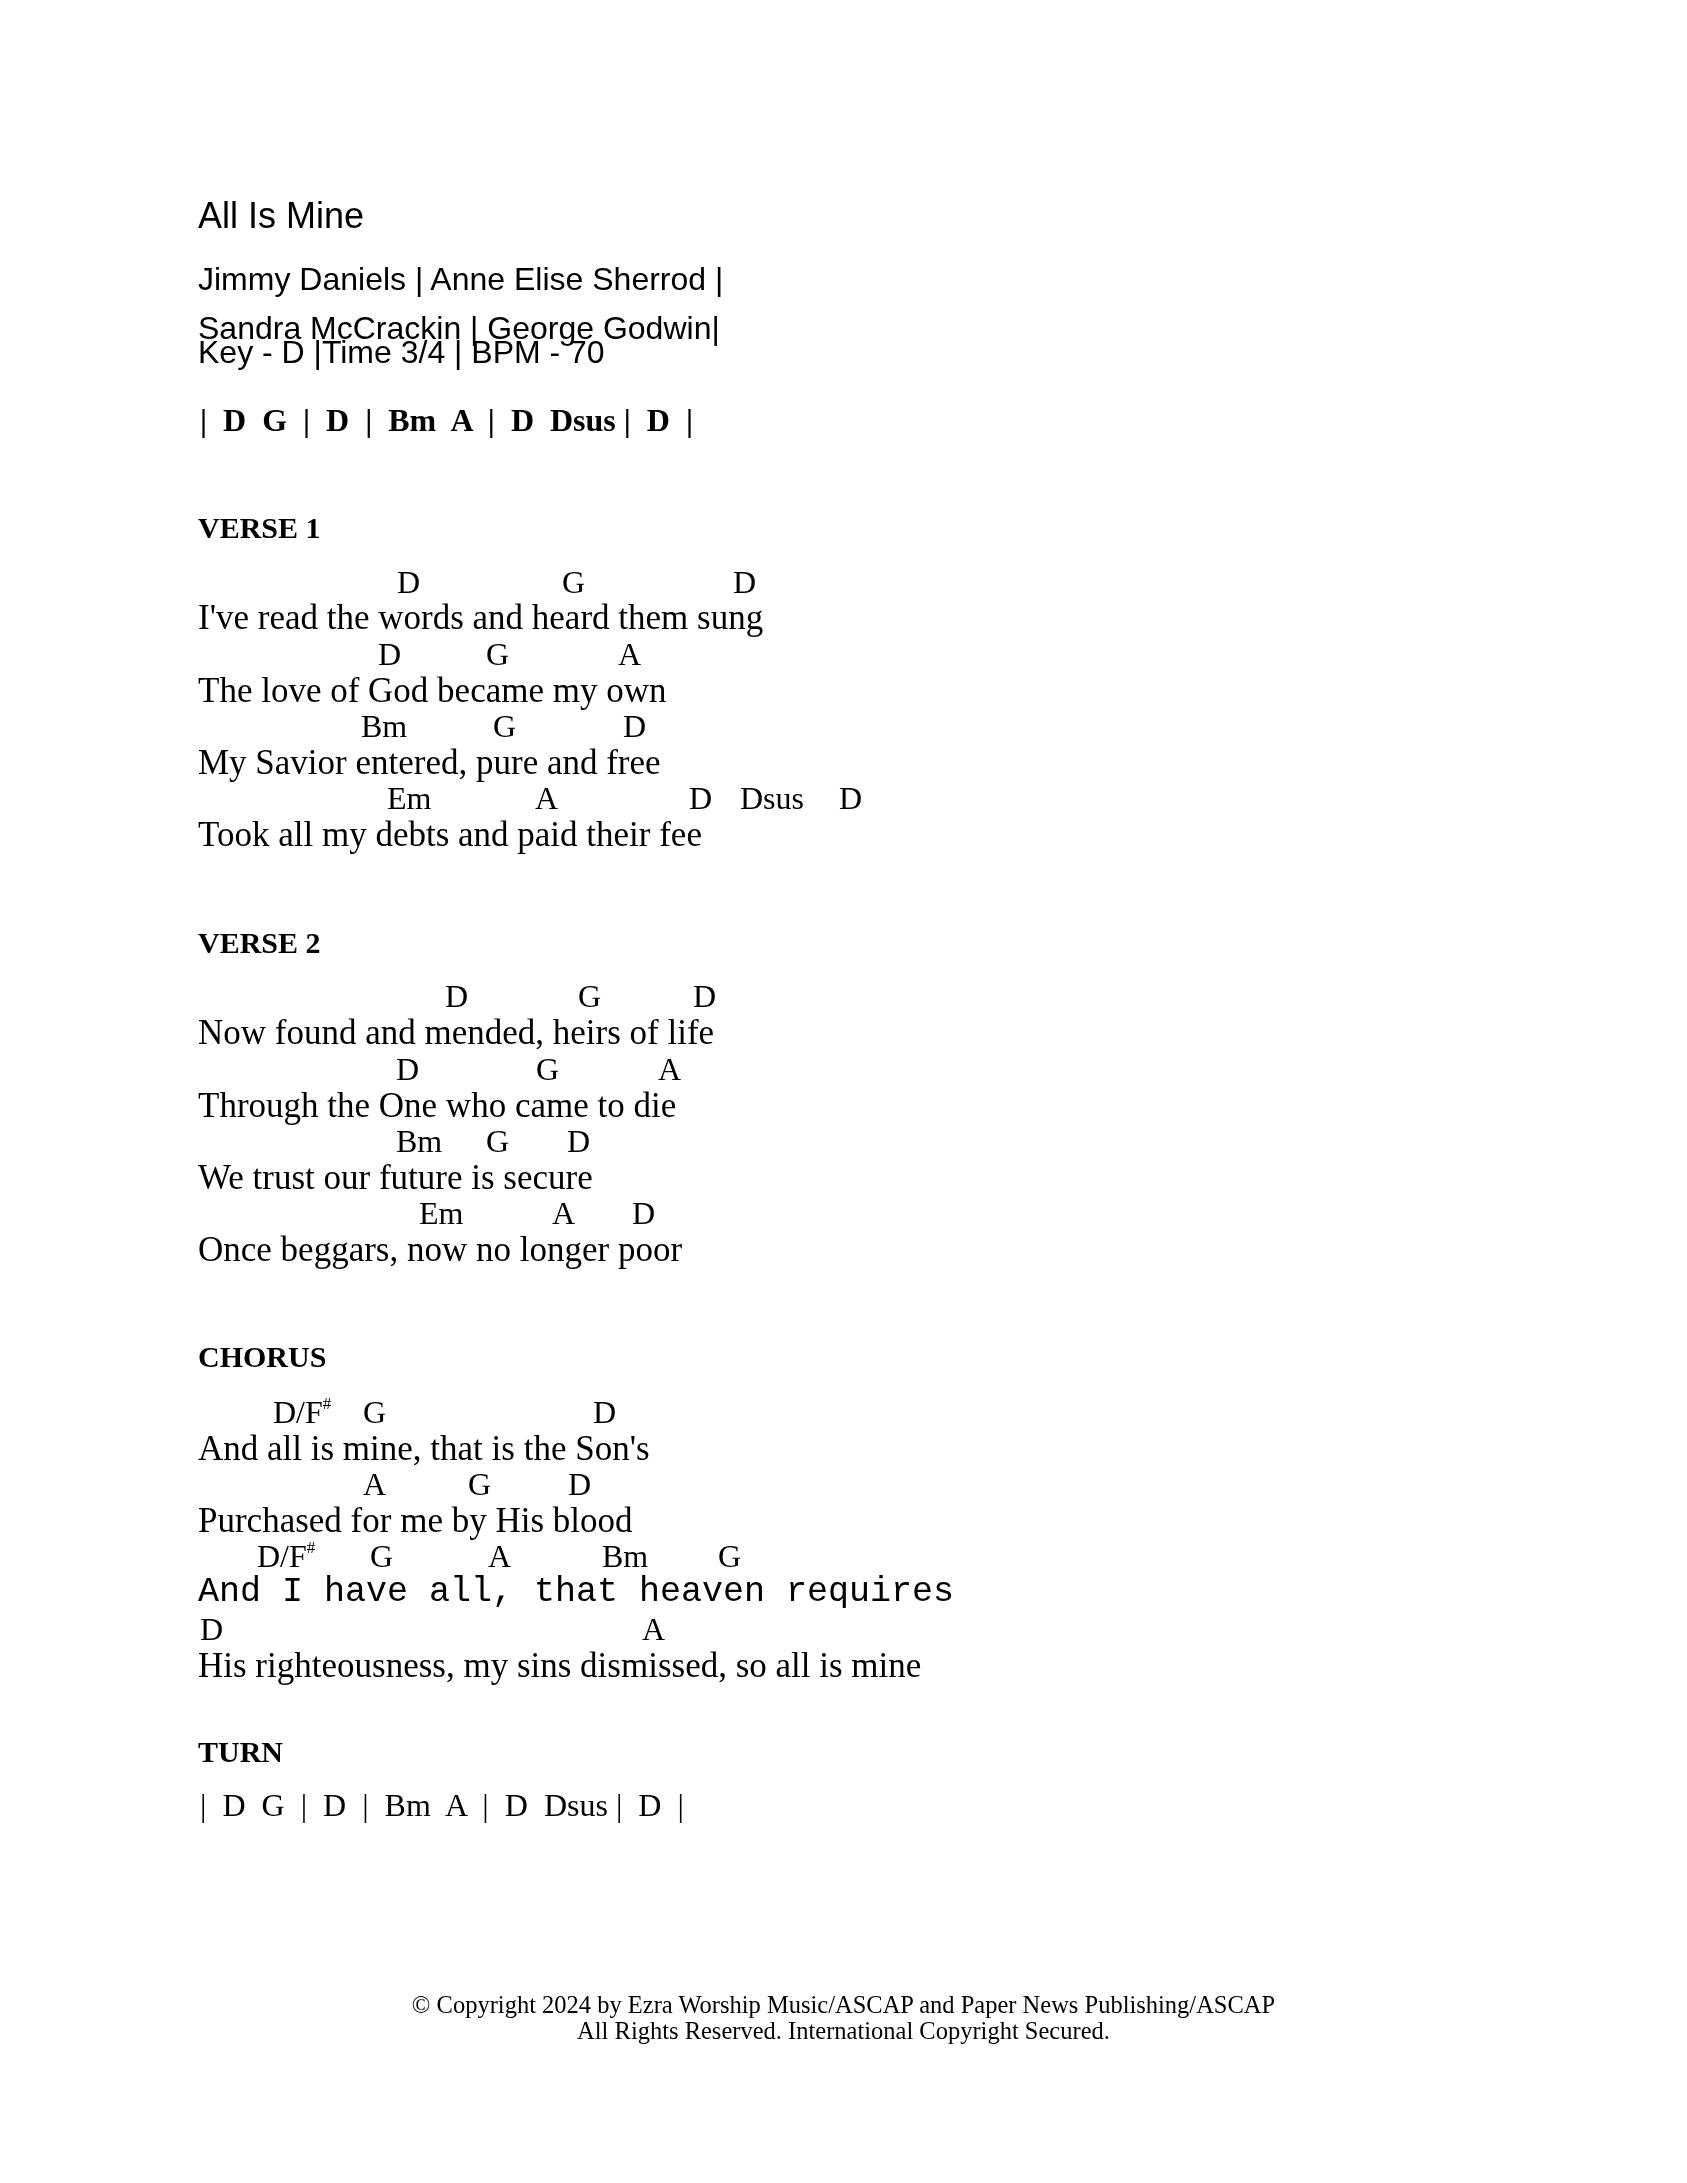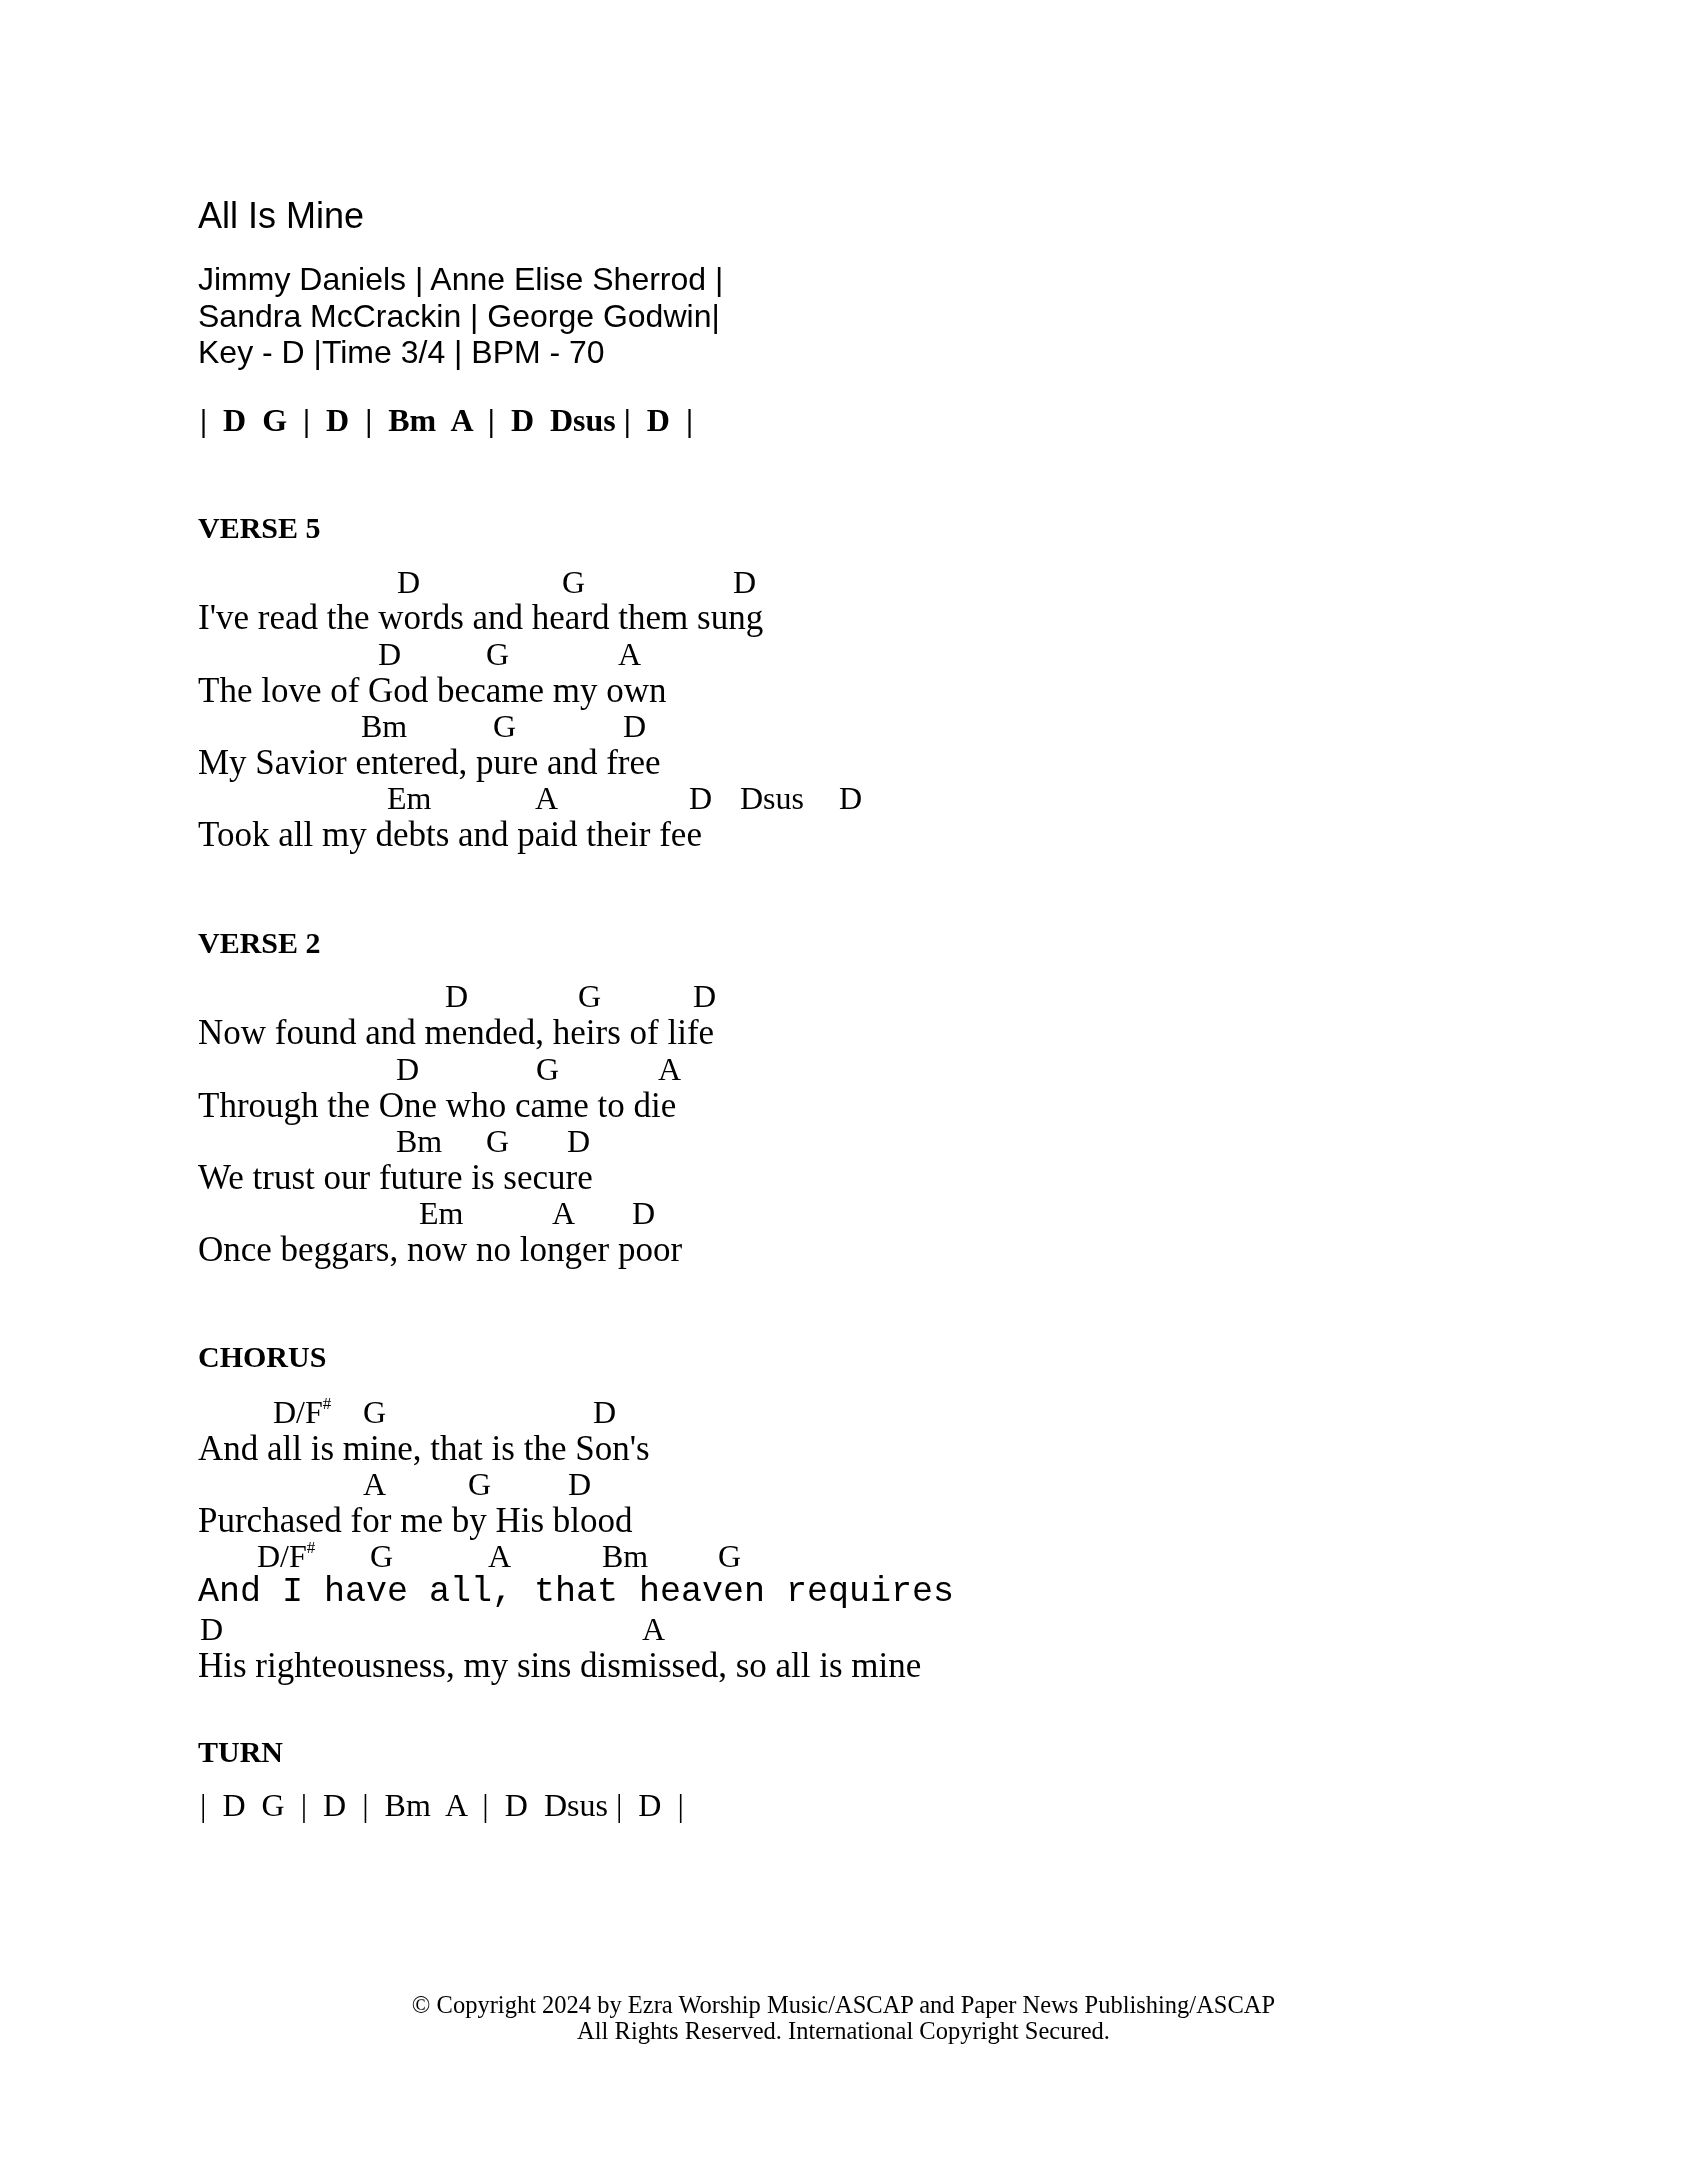--- a/index.html
+++ b/index.html
@@ -18,26 +18,26 @@
   .chord sup { font-size: 17px; vertical-align: top; position: relative; top: -1.3px; }
   .footer { font-size: 24.5px; width: 1687px; left: 0; text-align: center; }
 </style>
 </head>
 <body>
 
 <div>
 
   <div class="abs sans title">All Is Mine</div>
   <div class="abs sans meta" style="top:263px">Jimmy Daniels | Anne Elise Sherrod |</div>
-  <div class="abs sans meta" style="top:300px">Sandra McCrackin | George Godwin|</div>
+  <div class="abs sans meta" style="top:312px">Sandra McCrackin | George Godwin|</div>
   <div class="abs sans meta" style="top:336px">Key - D |Time 3/4 | BPM - 70</div>
 
   <div class="abs serif prog bold" style="top:404px">|  D  G  |  D  |  Bm  A  |  D  Dsus |  D  |</div>
 
-  <div class="abs serif section" style="top:513px">VERSE 5</div>
+  <div class="abs serif section" style="top:513px">VERSE 1</div>
   <div id="sec0">
       <div class="chordline serif" style="top: 566px;">
         <span class="chord" style="left: 397px;">D</span>
         <span class="chord" style="left: 562px;">G</span>
         <span class="chord" style="left: 733px;">D</span>
       </div>
       <div class="abs serif lyric" style="top: 600px;">I've read the words and heard them sung</div>
       <div class="chordline serif" style="top: 638px;">
         <span class="chord" style="left: 378px;">D</span>
         <span class="chord" style="left: 486px;">G</span>

